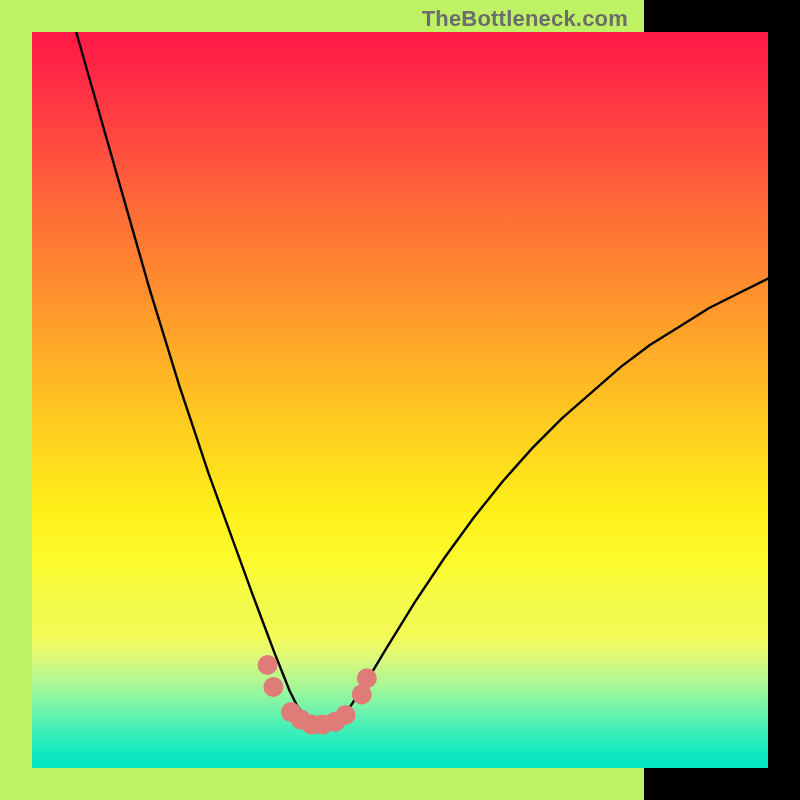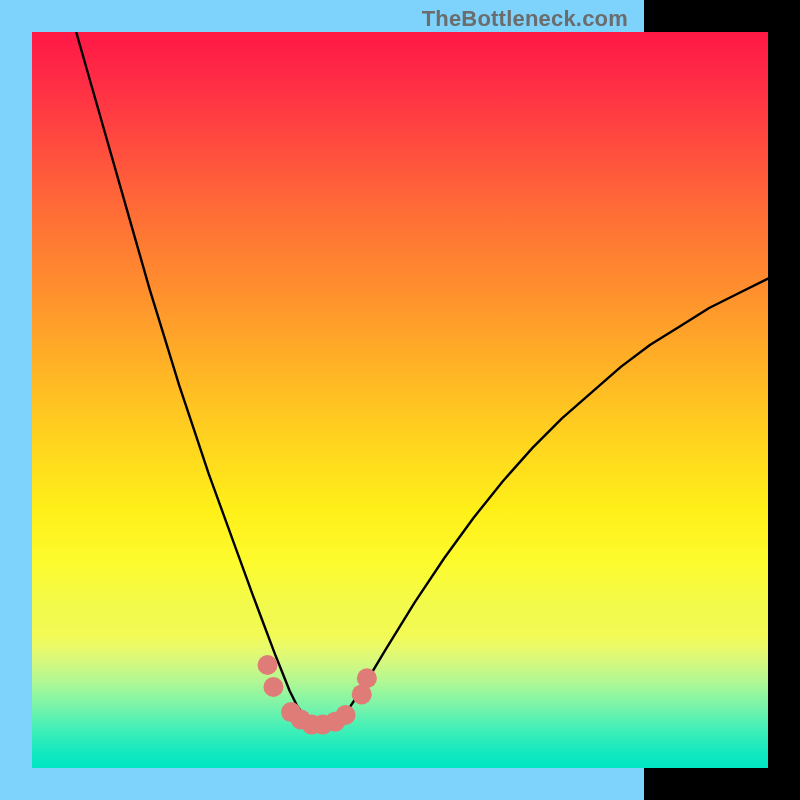--- a/index.html
+++ b/index.html
@@ -9,21 +9,21 @@
     height: 800px;
     background: #000;
     overflow: hidden;
   }
   .frame {
     position: absolute;
     top: 0;
     left: 0;
     width: 644px;
     height: 800px;
-    background: #7dd3fc;
+    background: #bef264;
   }
   .plot {
     position: absolute;
     top: 32px;
     left: 32px;
     width: 736px;
     height: 736px;
     overflow: hidden;
   }
   .gradient {

